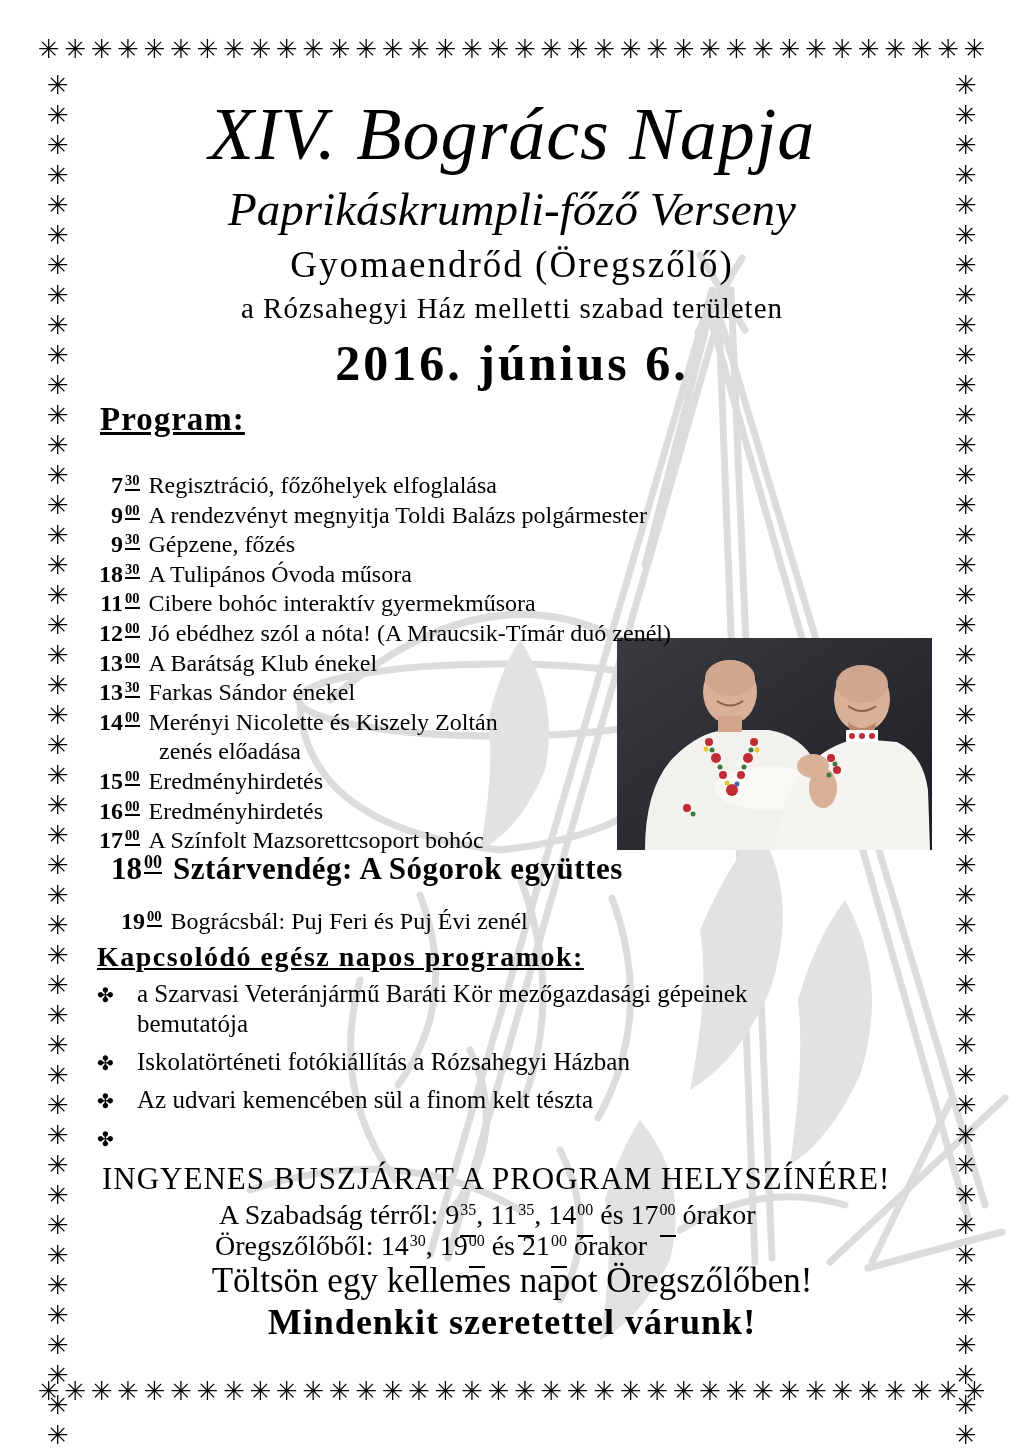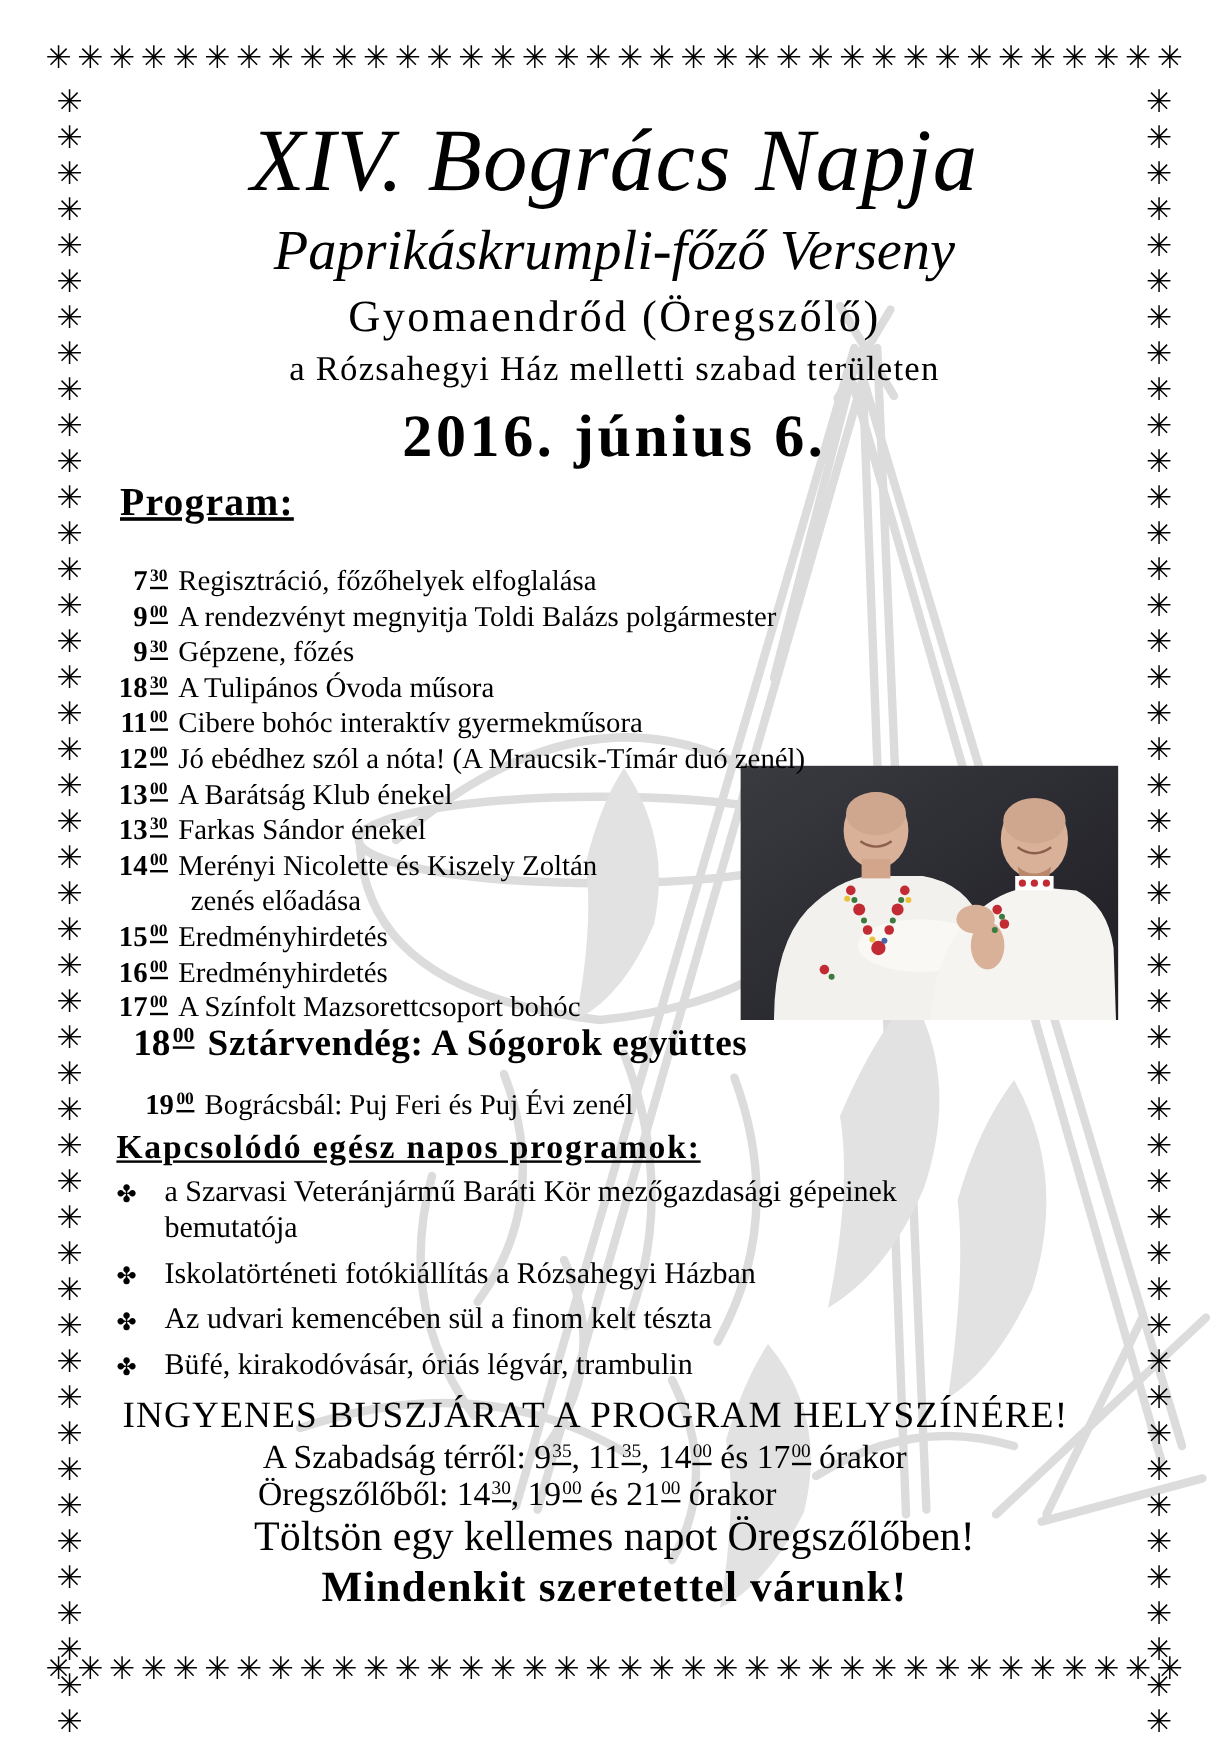--- a/index.html
+++ b/index.html
@@ -53,21 +53,21 @@
 
   #related-list{left:97px;top:979px;width:750px;z-index:2;list-style:none;margin:0;padding:0;}
   #related-list li{position:relative;padding-left:40px;font-size:25px;line-height:30px;margin-bottom:8px;}
   .bullet-glyph{position:absolute;left:0;top:1px;font-size:20px;font-family:"DejaVu Sans",sans-serif;}
 
   #bus-heading{left:102px;top:1161px;font-size:31px;font-weight:400;letter-spacing:1px;z-index:2;white-space:nowrap;}
   .bus-line{font-size:28px;z-index:2;white-space:nowrap;}
   #bus-line1{left:219px;top:1199px;}
   #bus-line2{left:215px;top:1230px;}
   .bts{display:inline-block;font-size:16px;line-height:1;border-bottom:2px solid #000;
-       vertical-align:9px;margin-left:1px;padding-bottom:1px;}
+       vertical-align:9px;margin-left:1px;padding-bottom:17px;}
 
   #footer-line1{top:1261px;font-size:35px;font-weight:400;}
   #footer-line2{top:1301px;font-size:36px;font-weight:700;letter-spacing:1px;}
 
   
   #photo{left:617px;top:638px;width:315px;height:212px;z-index:1;}
 </style>
 </head>
 <body>
 
@@ -367,21 +367,21 @@
         <circle cx="212" cy="137" r="2.5"></circle>
       </g>
   </svg>
 </div>
 
 <div id="related-heading" class="abs">Kapcsolódó egész napos programok:</div>
 <ul id="related-list" class="abs">
     <li><span class="bullet-glyph">✤</span><span>a Szarvasi Veteránjármű Baráti Kör mezőgazdasági gépeinek bemutatója</span></li>
     <li><span class="bullet-glyph">✤</span><span>Iskolatörténeti fotókiállítás a Rózsahegyi Házban</span></li>
     <li><span class="bullet-glyph">✤</span><span>Az udvari kemencében sül a finom kelt tészta</span></li>
-    <li><span class="bullet-glyph">✤</span><span>Büfé, kirakodóvásár, óriás légvár, trambulin</span></li>
+    <li><span class="bullet-glyph">✤</span></li>
   </ul>
 
 <div id="bus-heading" class="abs">INGYENES BUSZJÁRAT A PROGRAM HELYSZÍNÉRE!</div>
 <div id="bus-line1" class="abs bus-line"><span>A Szabadság térről: </span><span class="bt"><span>9</span><span class="bts">35</span></span><span>, </span><span class="bt"><span>11</span><span class="bts">35</span></span><span>, </span><span class="bt"><span>14</span><span class="bts">00</span></span><span> és </span><span class="bt"><span>17</span><span class="bts">00</span></span><span> órakor</span></div>
 <div id="bus-line2" class="abs bus-line"><span>Öregszőlőből: </span><span class="bt"><span>14</span><span class="bts">30</span></span><span>, </span><span class="bt"><span>19</span><span class="bts">00</span></span><span> és </span><span class="bt"><span>21</span><span class="bts">00</span></span><span> órakor</span></div>
 
 <div id="footer-line1" class="abs center-band">Töltsön egy kellemes napot Öregszőlőben!</div>
 <div id="footer-line2" class="abs center-band">Mindenkit szeretettel várunk!</div>
 
 </body></html>

